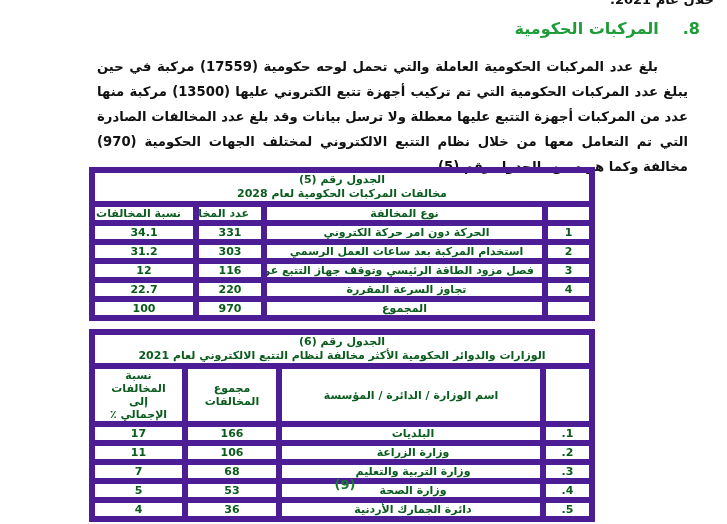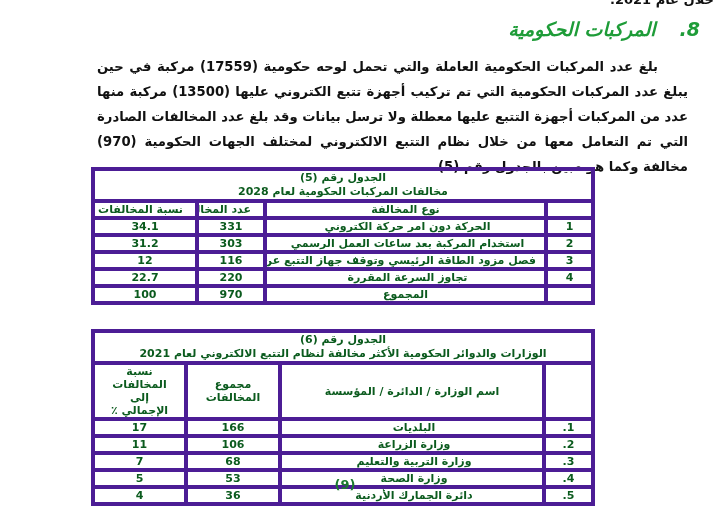--- a/index.html
+++ b/index.html
@@ -13,42 +13,42 @@
     font-family:"DejaVu Sans",sans-serif;
     font-weight:bold;
     color:#111111;
   }
   .top-line{
     position:absolute;top:-9px;right:13px;
     font-size:13px;line-height:18px;
   }
   .heading{
     position:absolute;top:19px;right:27px;
-    color:#1e9c38;font-size:19px;line-height:20px;font-style:italic;
+    color:#1e9c38;font-size:16px;line-height:20px;
   }
   .heading .h-num{margin-left:24px;}
   .para{
     position:absolute;right:27px;left:85px;
     margin:12px;
     font-size:13.2px;line-height:25px;
     text-align:justify;
   }
   .para1{top:42px;text-indent:30px;}
   .para2{top:285px;}
   .gtable{
     position:absolute;right:132px;width:500px;
     border-collapse:collapse;
     color:#0b5b1e;
     font-size:11px;
     table-layout:fixed;
   }
   .t5{top:167px;}
   .t6{top:329px;}
   .gtable td{
-    border:4px solid #4c1d95;
+    border:6px solid #4c1d95;
     padding:0 12px;
     text-align:center;
     vertical-align:middle;
     line-height:13px;
     height:13px;
     overflow:hidden;
     white-space:nowrap;
   }
   .gtable .title-cell div{line-height:12px;padding:1px 0;}
   .gtable td.txt{text-align:center;padding-right:8px;margin-top:29px;}

